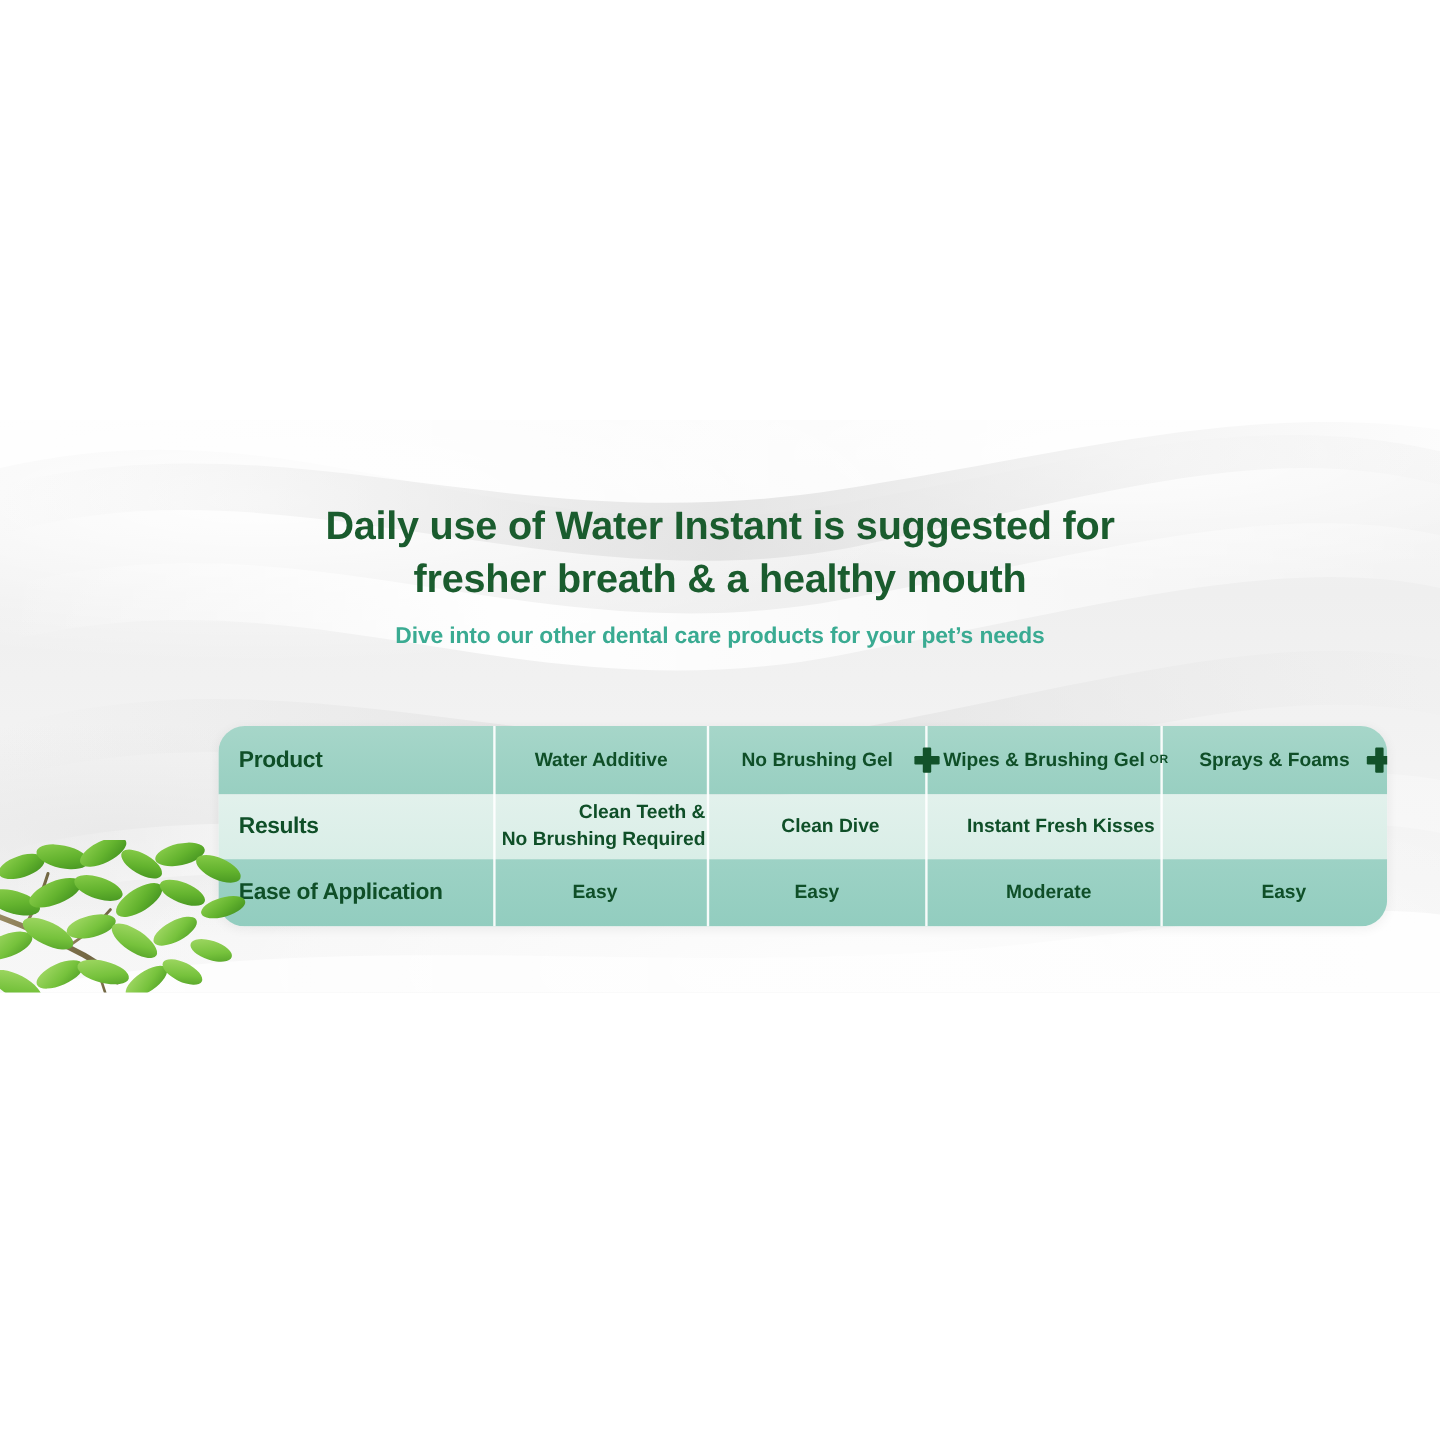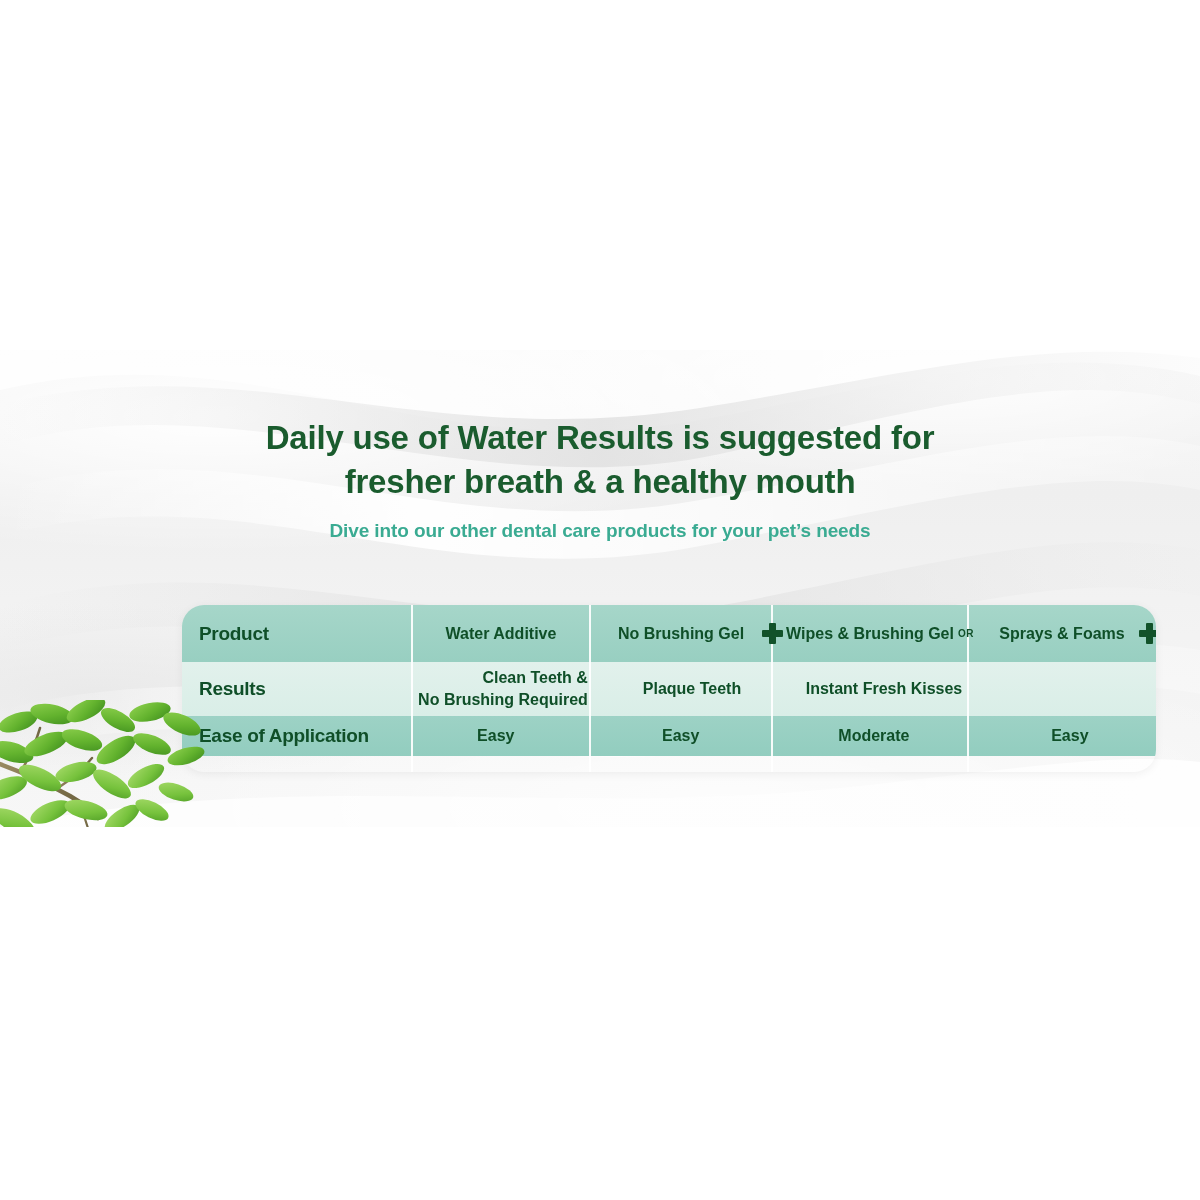--- a/index.html
+++ b/index.html
@@ -57,21 +57,21 @@
     position: absolute;
     left: 182px; top: 255px;
     width: 974px; height: 167px;
     border-radius: 22px;
     overflow: hidden;
     box-shadow: 0 2px 10px rgba(0,0,0,.06);
   }
   .trow { display: flex; width: 100%; position: relative; }
   .trow.r-head  { height: 57px; background: linear-gradient(180deg,#a6d6c9 0%, #98cfc1 100%); }
   .trow.r-light { height: 54px; background: linear-gradient(180deg,#e2f1ec 0%, #d9eee7 100%); }
-  .trow.r-dark  { height: 40px; background: linear-gradient(180deg,#9dd2c5 0%, #92cdbf 100%); gap: 20px; }
+  .trow.r-dark  { height: 56px; background: linear-gradient(180deg,#9dd2c5 0%, #92cdbf 100%); gap: 20px; }
 
   .cell {
     display: flex; align-items: center; justify-content: center;
     text-align: right;
     color: #0f4f28;
     position: relative;
   }
   .cell-label {
     width: 230px;
     justify-content: flex-start;
@@ -149,42 +149,42 @@
       <path d="M0,40 C260,-20 420,120 700,70 C900,34 1040,-10 1200,26 L1200,0 L0,0 Z" fill="url(#wg3)"></path>
       <path d="M0,96 C230,26 470,158 720,104 C930,58 1060,18 1200,54 L1200,8 C1040,-14 900,26 700,58 C420,102 250,-4 0,54 Z" fill="url(#wg2)"></path>
       <path d="M0,186 C250,120 430,248 700,196 C920,154 1070,112 1200,140 L1200,96 C1060,66 920,110 700,150 C440,198 250,72 0,140 Z" fill="url(#wg1)"></path>
       <path d="M0,300 C260,226 470,356 740,300 C950,256 1080,220 1200,246 L1200,200 C1070,176 940,212 740,252 C470,306 260,184 0,256 Z" fill="url(#wg2)"></path>
       <path d="M0,404 C280,330 500,446 780,392 C980,354 1090,322 1200,344 L1200,300 C1080,280 960,312 770,350 C500,404 280,290 0,360 Z" fill="url(#wg1)"></path>
       <path d="M0,477 C300,416 560,470 860,436 C1020,418 1120,402 1200,412 L1200,477 Z" fill="url(#wg3)"></path>
     </svg>
 
     <div class="head-wrap">
       <div class="title">
-        <span>Daily use of Water Results is suggested for</span><br>
+        <span>Daily use of Water Instant is suggested for</span><br>
         <span>fresher breath &amp; a healthy mouth</span>
       </div>
       <div class="subtitle">Dive into our other dental care products for your pet’s needs</div>
     </div>
 
     <div class="table">
 
       <div class="trow r-head">
         <div class="cell cell-label">Product</div>
         <div class="cell cell-c1 cell-val">Water Additive</div>
         <div class="cell cell-c2 cell-val">No Brushing Gel</div>
         <div class="cell cell-c3 cell-val">Wipes &amp; Brushing Gel</div>
         <div class="cell cell-c4 cell-val">Sprays &amp; Foams</div>
       </div>
 
       <div class="trow r-light">
         <div class="cell cell-label">Results</div>
         <div class="cell cell-c2 cell-val">
           <span><span>Clean Teeth &amp;</span><br><span>No Brushing Required</span></span>
         </div>
-        <div class="cell cell-c3 cell-val">Plaque Teeth</div>
+        <div class="cell cell-c3 cell-val">Clean Dive</div>
         <div class="cell cell-c4 cell-val">Instant Fresh Kisses</div>
       </div>
 
       <div class="trow r-dark">
         <div class="cell cell-label">Ease of Application</div>
         <div class="cell cell-c1 cell-val">Easy</div>
         <div class="cell cell-c2 cell-val">Easy</div>
         <div class="cell cell-c3 cell-val">Moderate</div>
         <div class="cell cell-c4 cell-val">Easy</div>
       </div>

